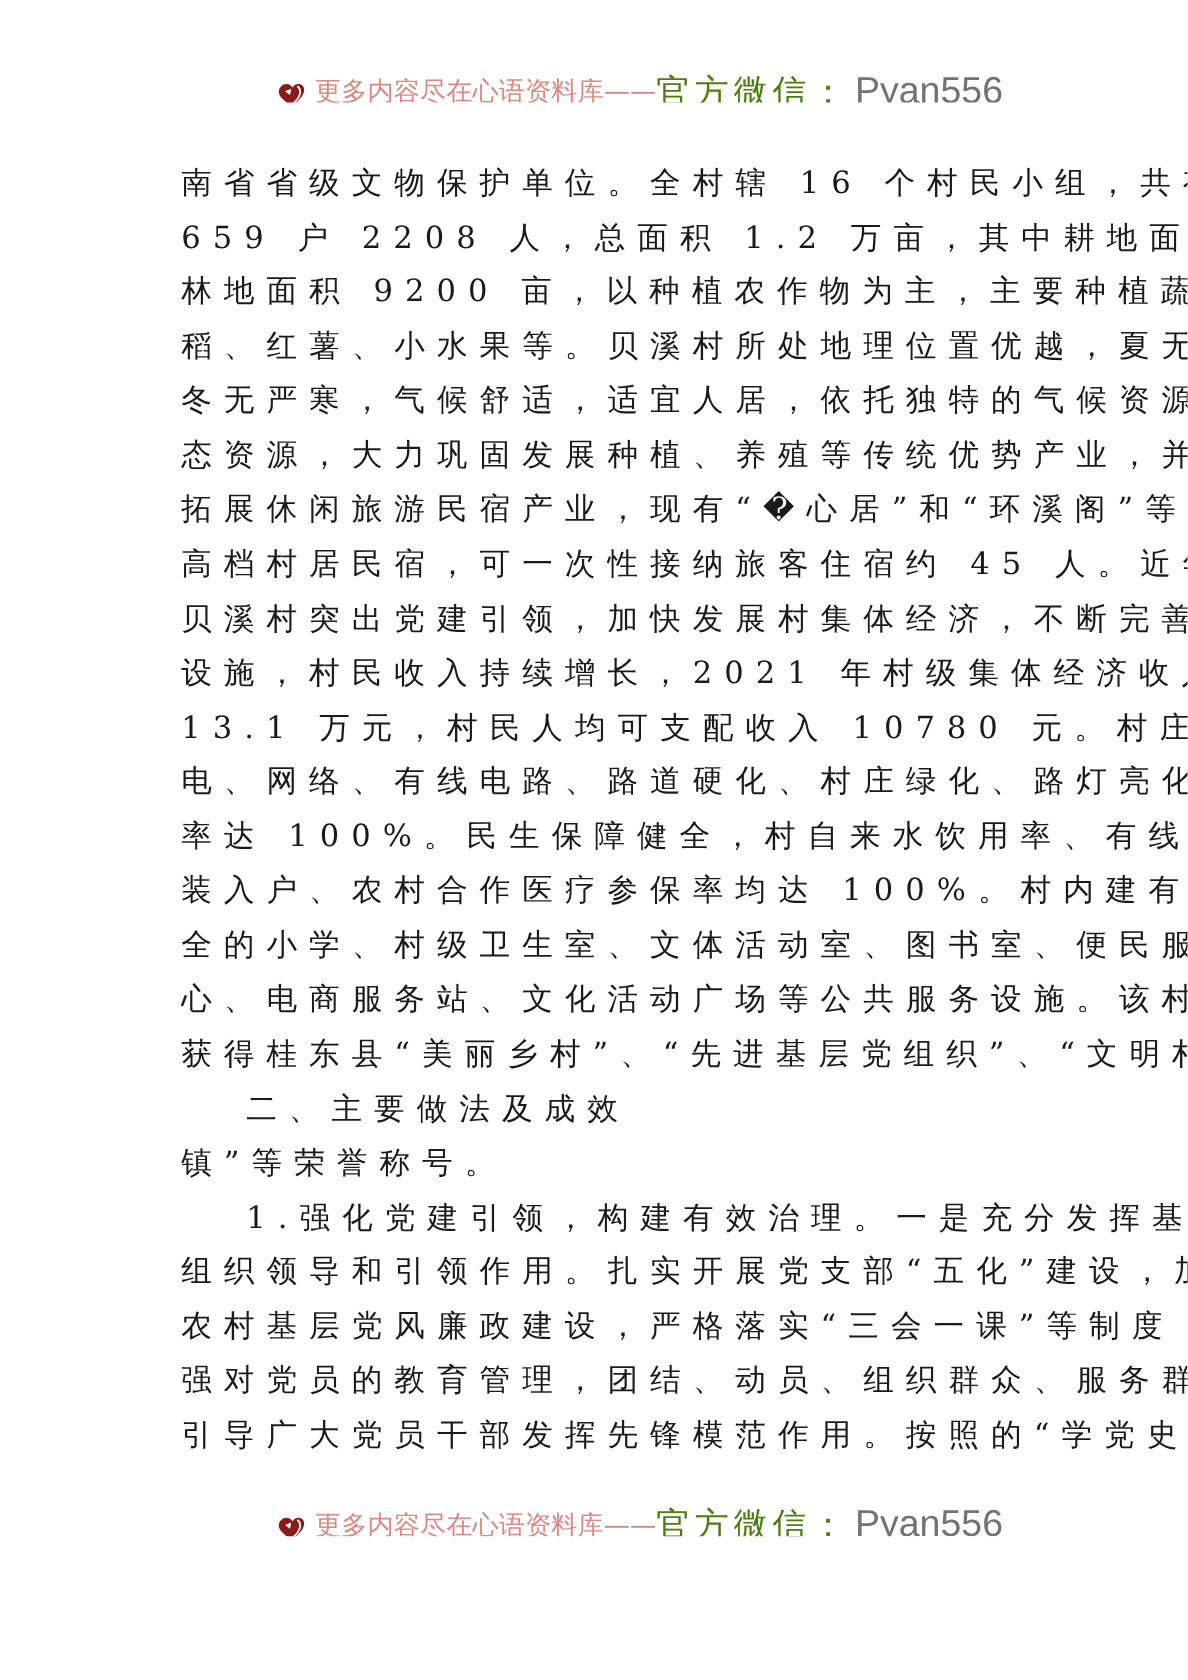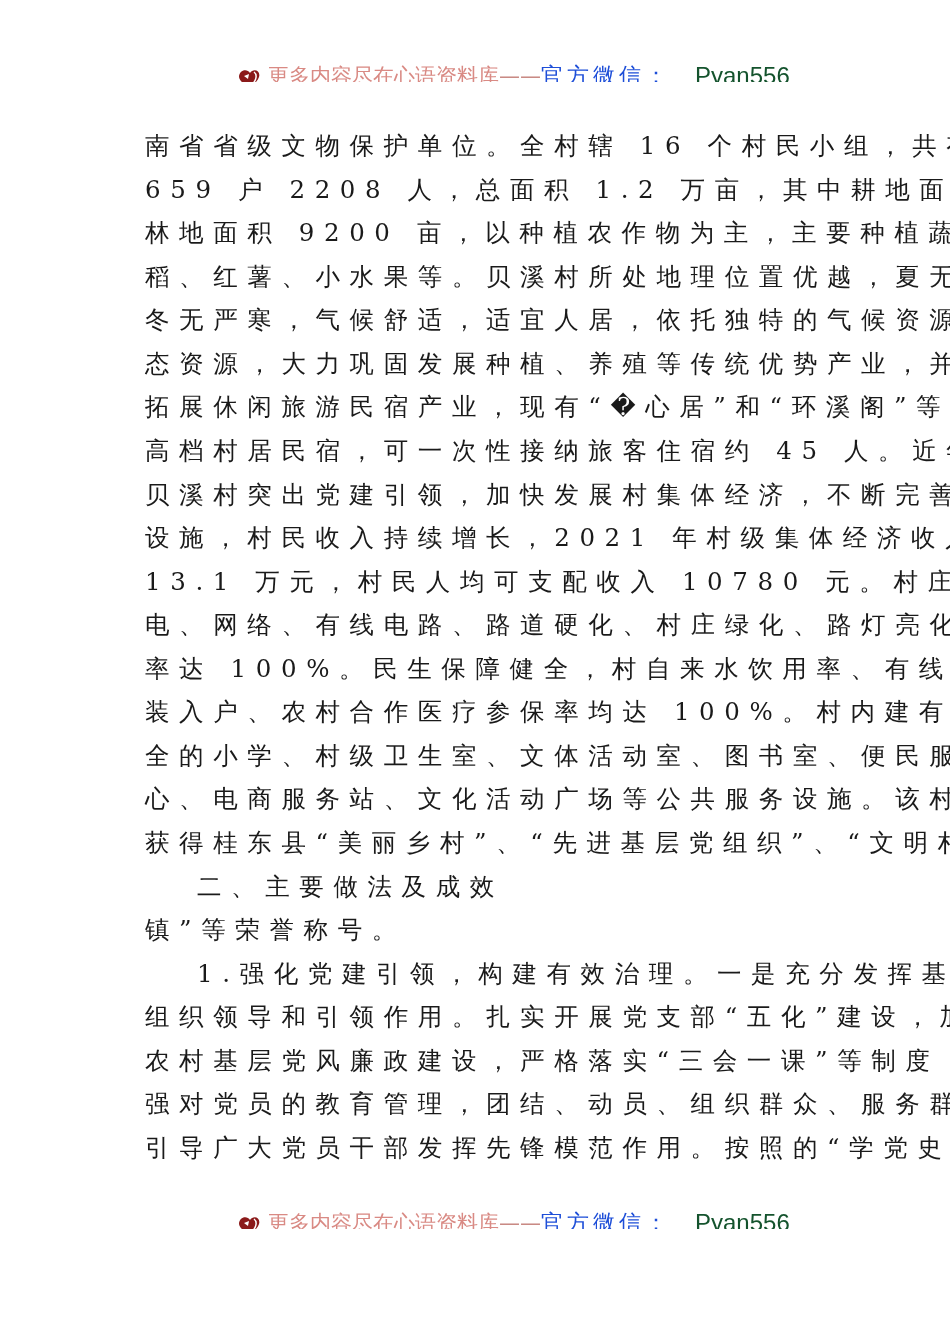--- a/index.html
+++ b/index.html
@@ -1,28 +1,28 @@
 <!DOCTYPE html>
 <html><head>
 <meta charset="utf-8">
 <style>
   html, body { margin: 0; padding: 0; background: #ffffff; }
   body { width: 950px; height: 1344px; position: relative; overflow: hidden;
          font-family: "DejaVu Serif", "Liberation Serif", serif; color: #1a1a1a; }
-  .watermark { position: absolute; left: 236px; height: 30px; display: flex; align-items: center;
+  .watermark { position: absolute; left: 220px; height: 30px; display: flex; align-items: center;
                white-space: nowrap; overflow: hidden; }
   .watermark.top { top: 52px; }
   .watermark.bottom { top: 1199px; }
   .wm-clip { height: 30px; overflow: hidden; display: flex; align-items: flex-end; }
   .wm-inner { display: flex; align-items: center; transform: translateY(9px); }
   .wm-logo { width: 26px; height: 26px; margin-right: 6px; }
   .wm-text-red { color: #d98a84; font-size: 21px; font-family: "DejaVu Sans", sans-serif; letter-spacing: 0px; }
   .wm-dash { color: #c98a84; font-size: 21px; font-family: "DejaVu Sans", sans-serif; }
-  .wm-text-gray { color: #1d4ed8; font-size: 22px; font-family: Liberation Mono, monospace; letter-spacing: 4px; }
-  .wm-id { color: #14532d; font-size: 24px; font-family: "Liberation Sans", sans-serif; margin-left: 24px; }
+  .wm-text-gray { color: #4d7c0f; font-size: 27px; font-family: Liberation Mono, monospace; letter-spacing: 4px; }
+  .wm-id { color: #737373; font-size: 30px; font-family: "Liberation Sans", sans-serif; margin-left: 4px; }
   .page { position: absolute; left: 145px; top: 128px; width: 664px; }
   .line { height: 43.57px; line-height: 36px; font-size: 24.5px; white-space: nowrap;
           letter-spacing: 9.6px; display: block; }
   .line.indent { padding-left: 52px; }
 </style>
 </head>
 <body>
 
 <div class="watermark top">
   <div class="wm-clip">

